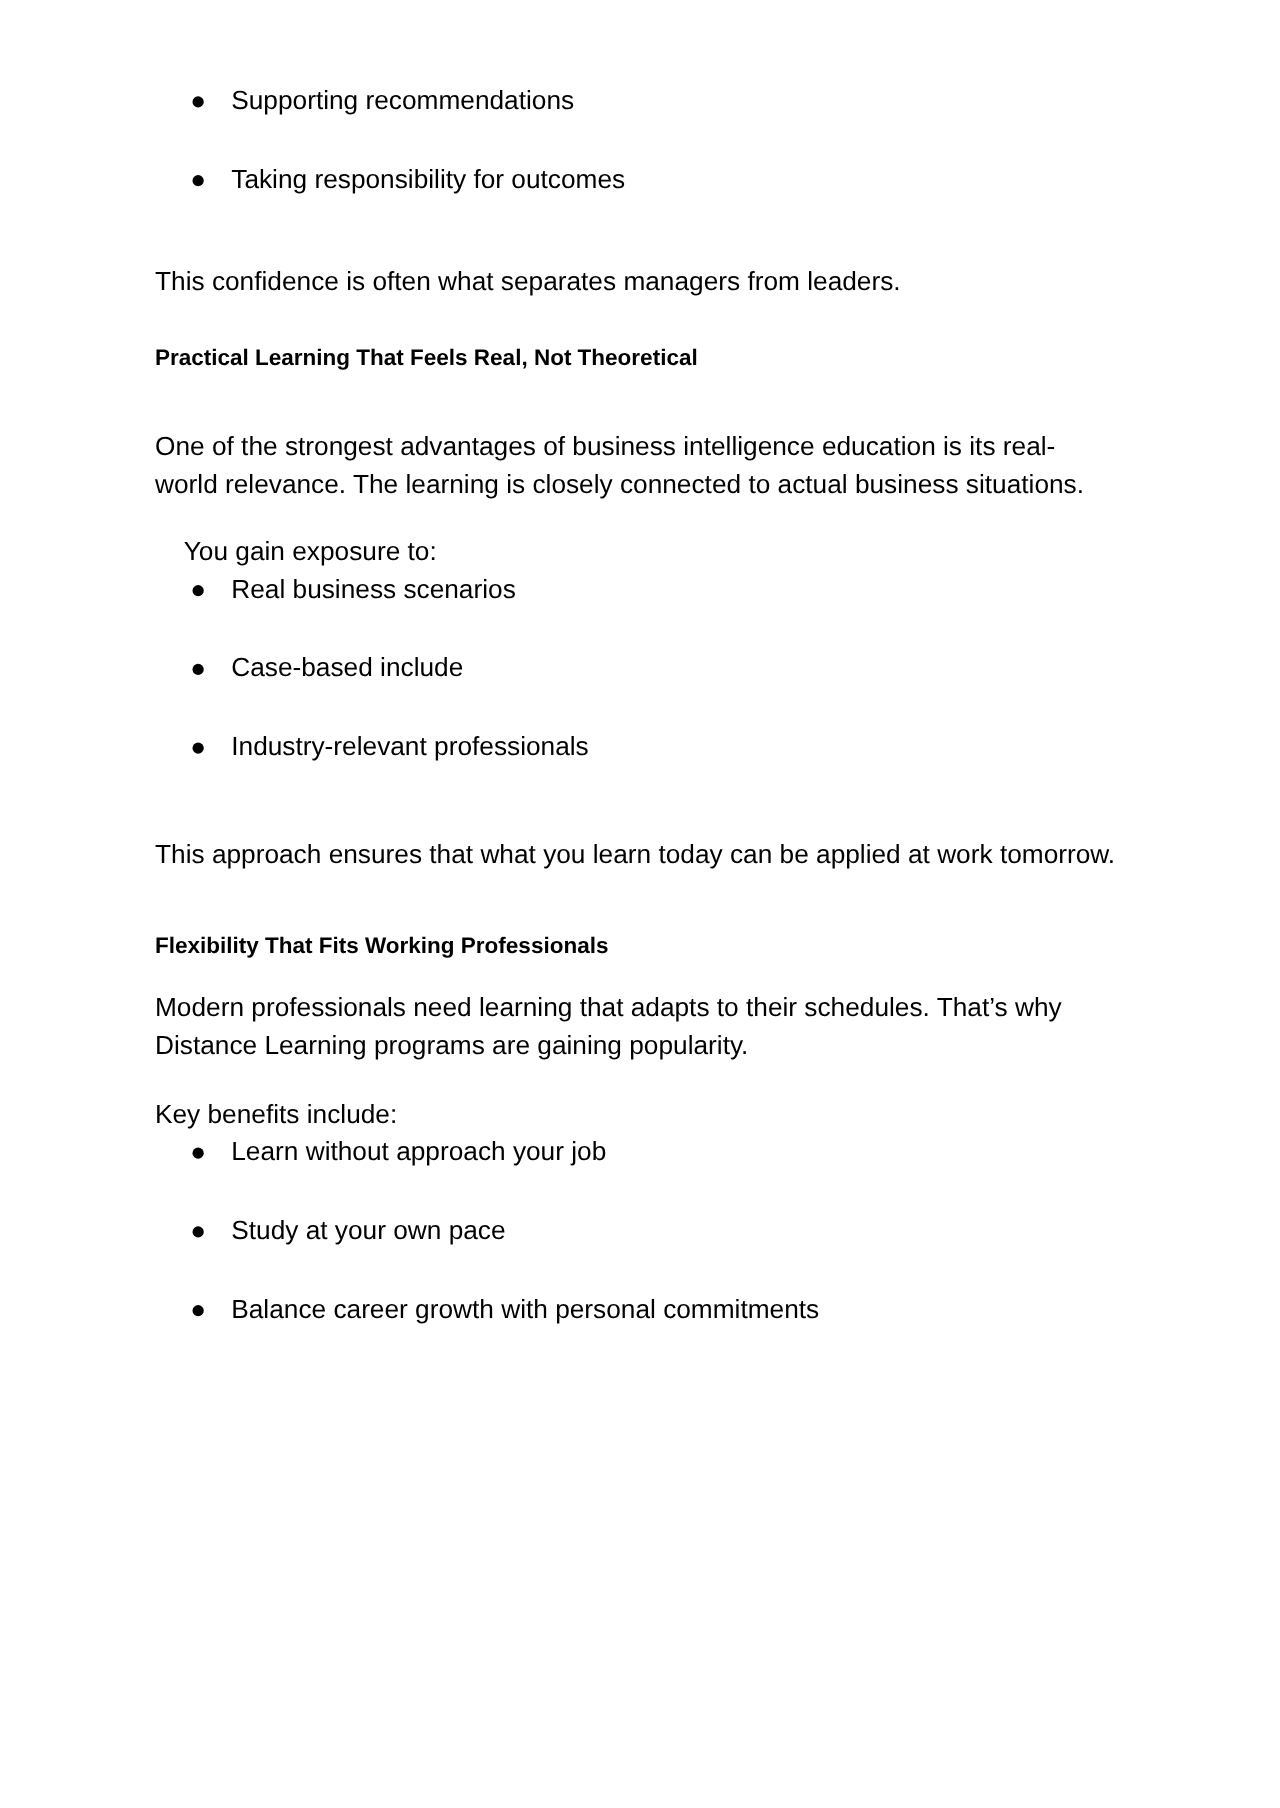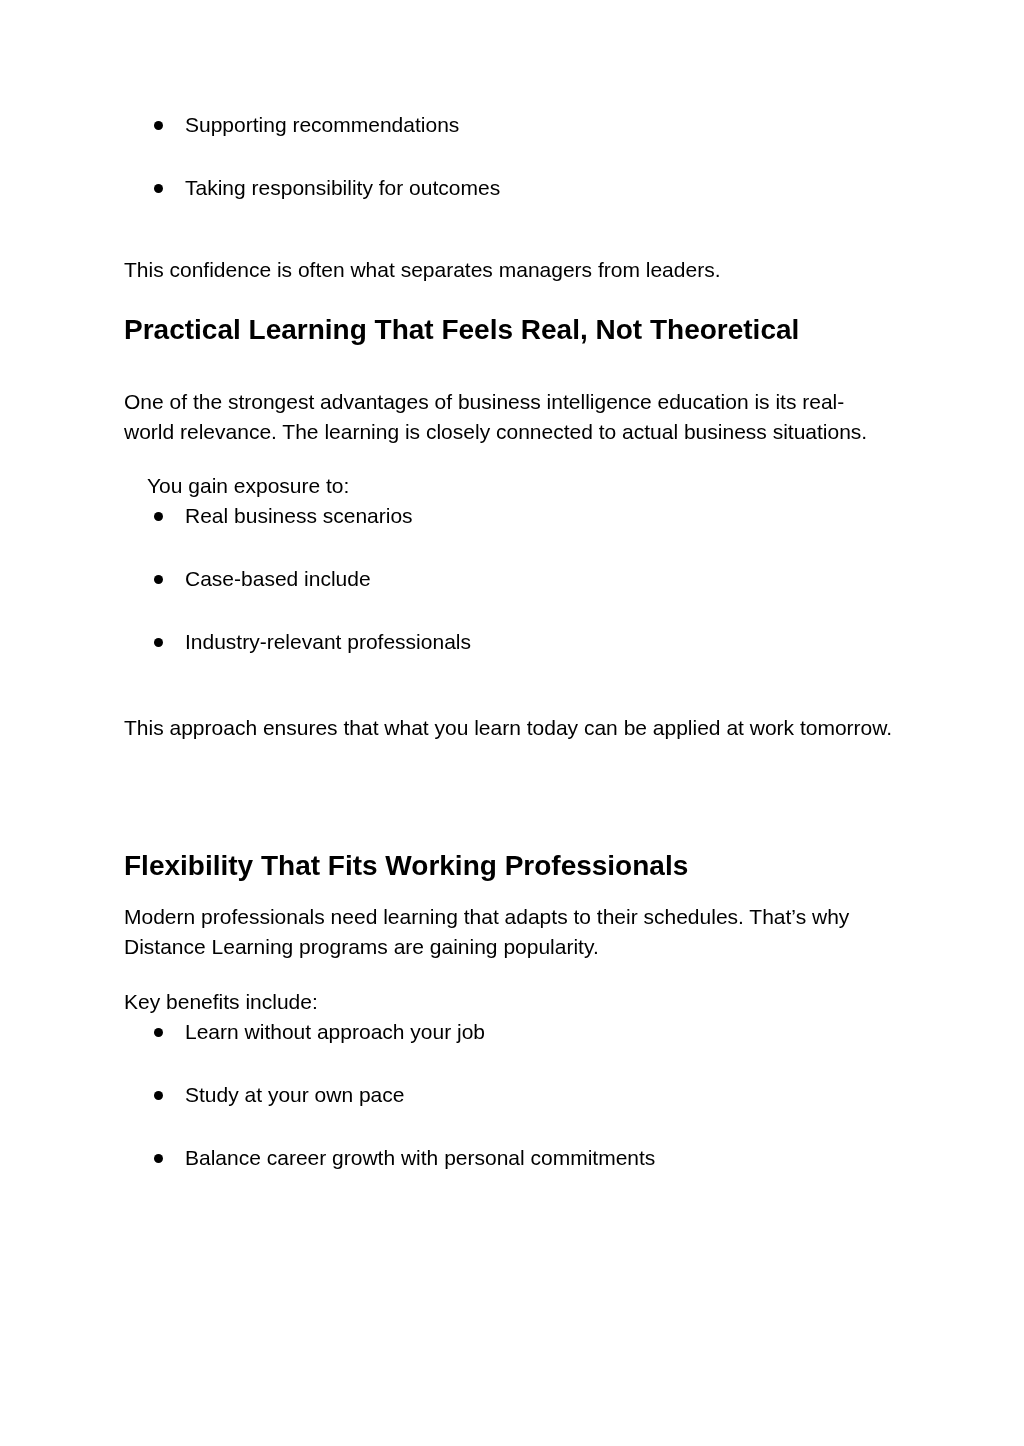--- a/index.html
+++ b/index.html
@@ -9,31 +9,31 @@
   }
   .page {
     box-sizing: border-box;
     width: 1024px;
     height: 1446px;
     background: #ffffff;
     font-family: "Liberation Sans", sans-serif;
     font-size: 21px;
     line-height: 30px;
     color: #000000;
-    padding: 110px 124px 0 124px;
+    padding: 66px 124px 0 124px;
     overflow: hidden;
   }
   .content {
     max-width: 770px;
   }
   .para {
     margin: 0;
   }
   .heading {
-    font-size: 28px;
+    font-size: 18px;
     line-height: 30px;
     font-weight: 700;
     margin: 0;
   }
   ul.bullet-list {
     list-style: none;
     margin: 0;
     padding: 0;
   }
   ul.bullet-list li {
@@ -52,21 +52,21 @@
     border-radius: 50%;
     background: #000000;
   }
   
   .m-confidence   { margin-top: 52px; }
   .m-h-practical  { margin-top: 30px; }
   .m-intro        { margin-top: 42px; }
   .m-exposure     { margin-top: 24px; margin-left: 23px; }
   .m-exposure-ul  { margin-top: 24px; }
   .m-closing      { margin-top: 56px; }
-  .m-h-flex       { margin-top: 108px; }
+  .m-h-flex       { margin-top: 42px; }
   .m-modern       { margin-top: 21px; }
   .m-benefits     { margin-top: 25px; }
   .m-benefits-ul  { margin-top: 23px; }
 </style>
 </head>
 <body>
 
 <div class="page">
   <div class="content">
 

